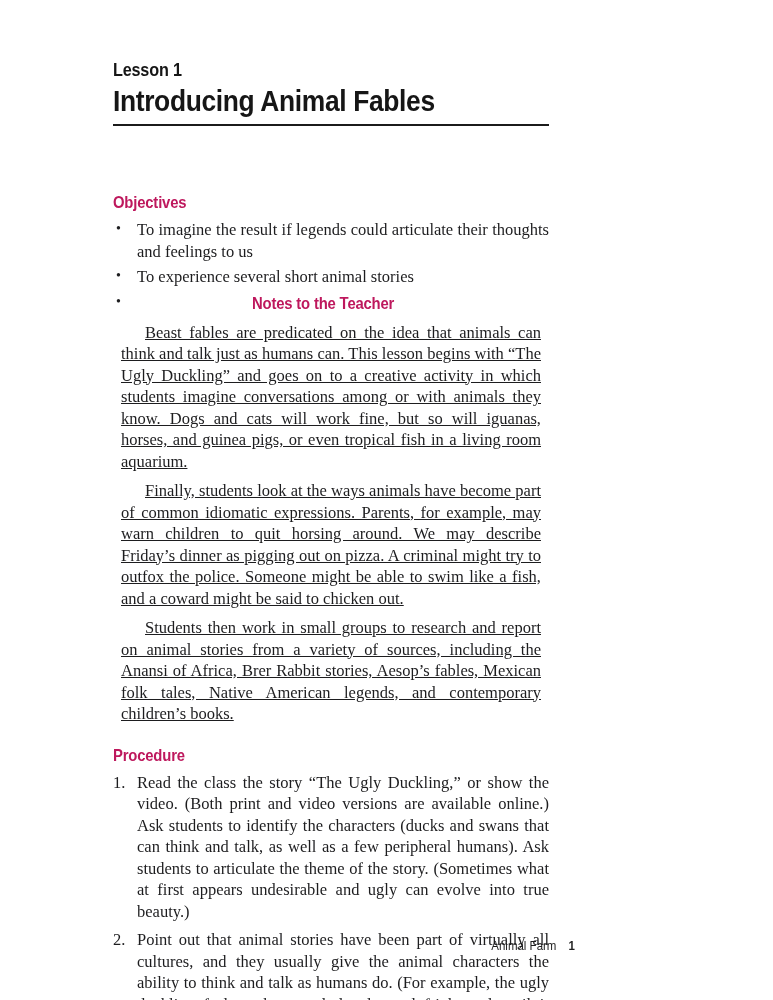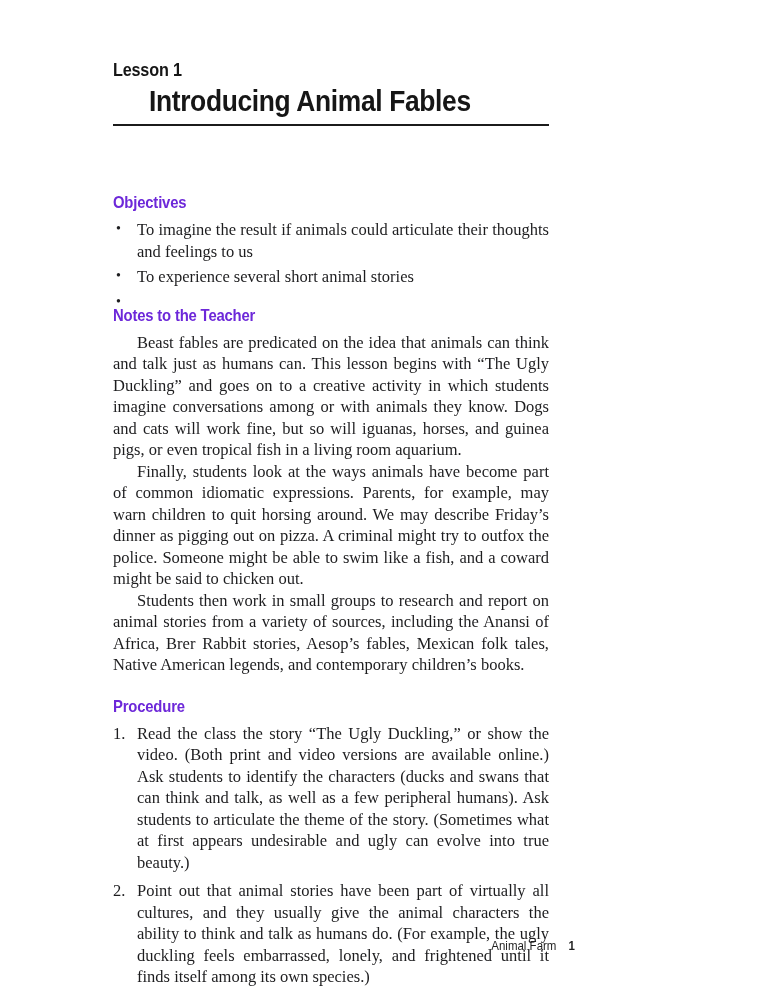--- a/index.html
+++ b/index.html
@@ -35,53 +35,52 @@
     letter-spacing: -0.2px;
   }
   .page-title {
     font-family: "Liberation Sans", sans-serif;
     font-weight: bold;
     font-size: 30px;
     line-height: 33px;
     margin-top: 3px;
     color: #161616;
     display: block;
-    margin-left: 36px;
   }
   .page-title > span {
     display: inline-block;
     transform: scaleX(0.88);
     transform-origin: left center;
     letter-spacing: -0.4px;
     white-space: nowrap;
   }
   .title-rule {
     margin-top: 7px;
     width: 436px;
     height: 0;
     border-top: 2.5px solid #1b1b1b;
   }
   
   .section-heading {
     font-family: "Liberation Sans", sans-serif;
     font-weight: bold;
     font-size: 16.5px;
     line-height: 21px;
-    color: #6d28d9;
+    color: #be185d;
     margin: 0 0 6px 0;
   }
   .section-heading > span {
     display: inline-block;
     transform: scaleX(0.9);
     transform-origin: left center;
     letter-spacing: -0.2px;
     white-space: nowrap;
   }
   .heading-objectives { margin-top: 66px; }
-  .heading-notes      { margin-top: 17px; }
+  .heading-notes      { margin-top: 5px; text-align: center; }
   .heading-procedure  { margin-top: 20px; }
   
   .body-text {
     font-size: 16.5px;
     line-height: 21.5px;
     text-align: justify;
   }
   
   ul.objective-list {
     list-style: none;
@@ -95,22 +94,23 @@
     text-align: justify;
   }
   ul.objective-list .bullet-marker {
     position: absolute;
     left: 3px;
     top: -1px;
     font-size: 14px;
   }
   
   .notes-para {
-    margin: 0;
+    margin: 8px;
     text-indent: 24px;
+    text-decoration: underline;
   }
   
   ol.procedure-list {
     list-style: none;
     margin: 0;
     padding: 0;
   }
   ol.procedure-list li {
     position: relative;
     padding-left: 24px;
@@ -152,21 +152,21 @@
       </span>
       <div class="title-rule"></div>
     </div>
 
     <h2 class="section-heading heading-objectives">
       <span>Objectives</span>
     </h2>
     <ul class="objective-list body-text">
       <li>
         <span class="bullet-marker">•</span>
-        <span>To imagine the result if animals could articulate their thoughts and feelings to us</span>
+        <span>To imagine the result if legends could articulate their thoughts and feelings to us</span>
       </li>
       <li>
         <span class="bullet-marker">•</span>
         <span>To experience several short animal stories</span>
       </li>
       <li>
         <span class="bullet-marker">•</span>
       </li>
     </ul>
 

